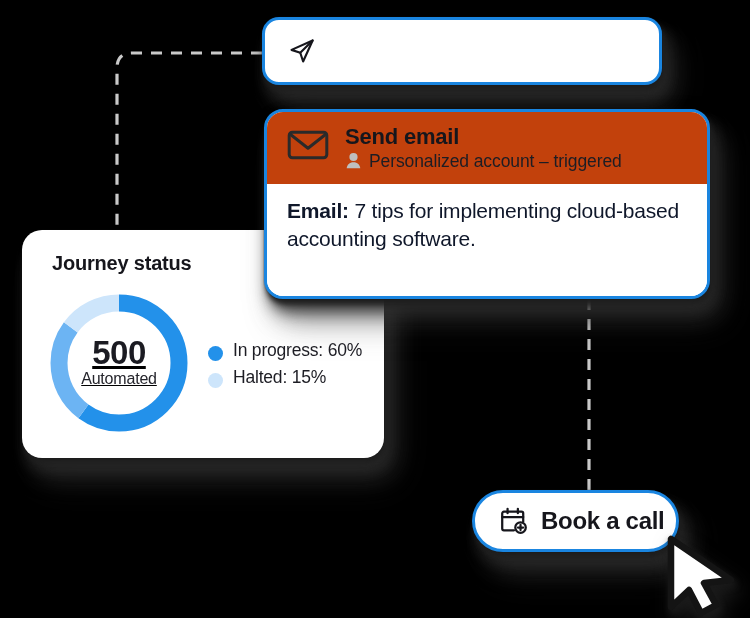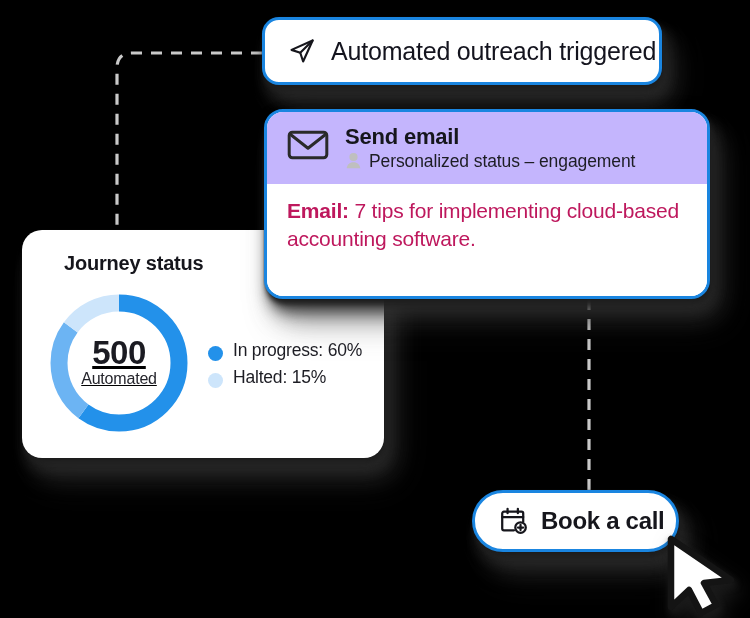--- a/index.html
+++ b/index.html
@@ -69,21 +69,21 @@
     left: 264px;
     top: 109px;
     width: 446px;
     height: 190px;
     border-radius: 19px;
     overflow: hidden;
     display: flex;
     flex-direction: column;
   }
   #card-email .email-head {
-    background: #c4b5fd;
+    background: #c2410c;
     padding: 13px 18px 12px 20px;
     display: flex;
     align-items: flex-start;
     gap: 16px;
     flex: 0 0 auto;
   }
   #card-email .email-head-text {
     display: flex;
     flex-direction: column;
     gap: 1px;
@@ -108,39 +108,39 @@
     letter-spacing: -0.1px;
   }
   #card-email .email-body {
     background: #ffffff;
     padding: 13px 20px 0 20px;
     flex: 1 1 auto;
   }
   #card-email .email-body-text {
     font-size: 21px;
     line-height: 1.33;
-    color: #be185d;
+    color: #0f172a;
     letter-spacing: -0.2px;
   }
   #card-email .email-body-text b {
     font-weight: 700;
   }
 
   
   #card-journey {
     left: 22px;
     top: 230px;
     width: 362px;
     height: 228px;
     border-radius: 20px;
     padding: 0;
   }
   #card-journey .journey-title {
     position: absolute;
-    left: 42px;
+    left: 30px;
     top: 22px;
     font-size: 20px;
     font-weight: 700;
     color: #16161c;
     letter-spacing: -0.2px;
   }
   #card-journey .journey-chart-row {
     position: absolute;
     left: 22px;
     top: 58px;
@@ -283,41 +283,40 @@
     </div>
   </div>
 
   <div class="card bordered" id="pill-outreach">
     <span>
       <svg class="icon-svg" width="30" height="30" viewBox="0 0 24 24" fill="none" stroke="#16161c" stroke-width="1.7" stroke-linejoin="round" stroke-linecap="round">
         <path d="M20.5 3.6 3.6 11.1l7.0 2.3 2.3 7.0z"></path>
         <path d="M20.5 3.6 10.6 13.4"></path>
       </svg>
     </span>
-    <span class="pill-label">Automated outreach triggered</span>
   </div>
 
   <div class="card bordered" id="card-email">
     <div class="email-head">
       <span style="margin-top:4px;">
         <svg class="icon-svg" width="42" height="32" viewBox="0 0 42 32" fill="none" stroke="#2a2a2a" stroke-width="3" stroke-linejoin="round" stroke-linecap="round">
           <rect x="2.2" y="3.2" width="37.6" height="25.6" rx="3.2"></rect>
           <path d="M4.5 6.2 21 19.2 37.5 6.2"></path>
         </svg>
       </span>
       <div class="email-head-text">
         <div class="email-title">Send email</div>
         <div class="email-sub-row">
           <span>
             <svg class="icon-svg" width="17" height="18" viewBox="0 0 17 18" fill="#bfbfbf">
               <circle cx="8.5" cy="5" r="4.1"></circle>
               <path d="M8.5 10.3c-4.0 0-6.4 2.6-6.8 6.0h13.6c-0.4-3.4-2.8-6.0-6.8-6.0z"></path>
             </svg>
           </span>
-          <span class="email-sub">Personalized status – engagement</span>
+          <span class="email-sub">Personalized account – triggered</span>
         </div>
       </div>
     </div>
     <div class="email-body">
       <div class="email-body-text">
         <b>Email:</b><span> </span><span>7 tips for implementing cloud-based accounting software.</span>
       </div>
     </div>
   </div>
 

